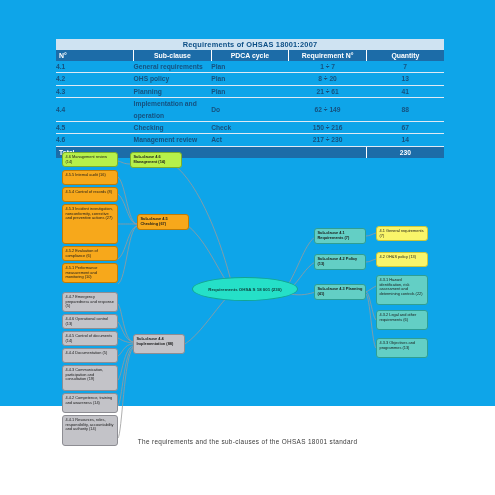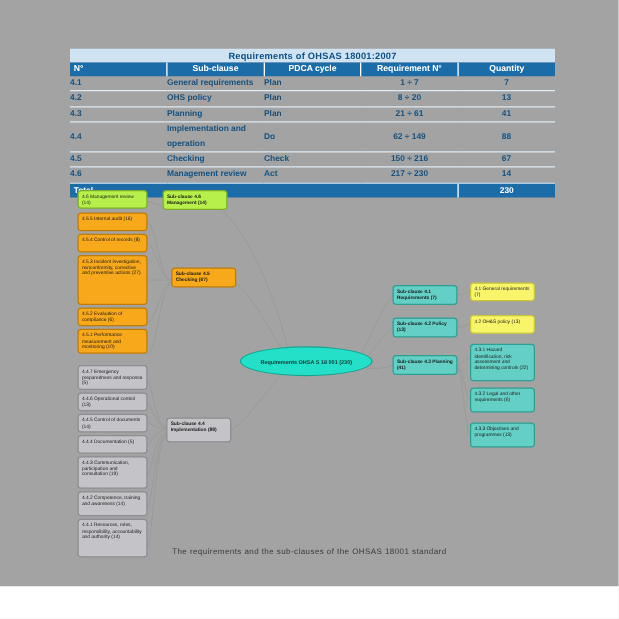--- a/index.html
+++ b/index.html
@@ -1,19 +1,19 @@
 <!DOCTYPE html>
 <html><head>
 <meta charset="utf-8">
 <style>
   html,body{margin:0;padding:0;background:#ffffff;}
   body{width:495px;height:495px;overflow:hidden;
        font-family:"Liberation Sans","DejaVu Sans",sans-serif;
        -webkit-font-smoothing:antialiased;}
-  #page{position:relative;width:495px;height:469px;background:#a3a3a3;}
+  #page{position:relative;width:495px;height:406px;background:#0ea5e9;}
 
   
   .tbl-wrap{position:absolute;left:56px;top:39px;width:388px;}
   table.req{border-collapse:collapse;width:100%;table-layout:fixed;
             font-size:6.7px;color:#103f6e;}
   table.req td,table.req th{padding:0;margin:0;}
   .t-title{background:#cfe3f2;color:#0d4f86;font-weight:bold;font-size:7.4px;
            text-align:center;height:11px;line-height:11px;letter-spacing:.2px;}
   .t-head td{background:#1c6ca8;color:#ffffff;font-weight:bold;font-size:6.9px;
              height:11px;line-height:11px;text-align:center;

